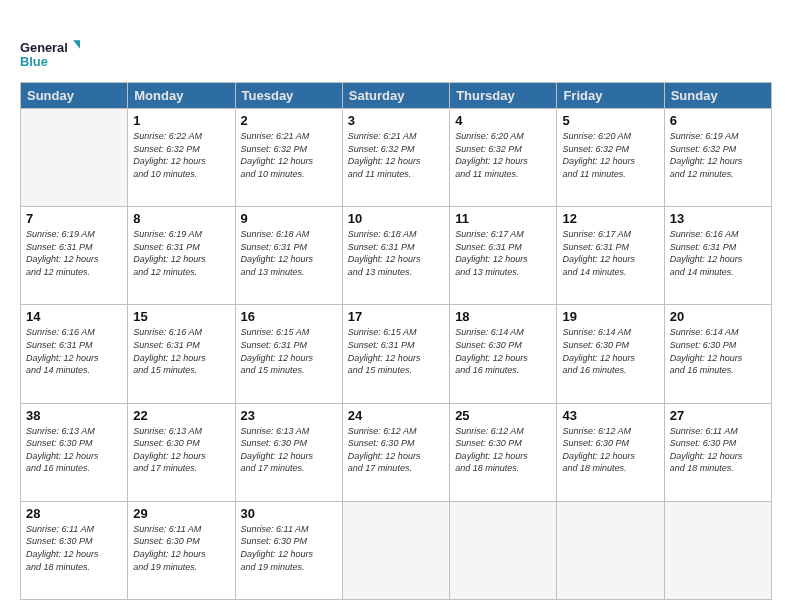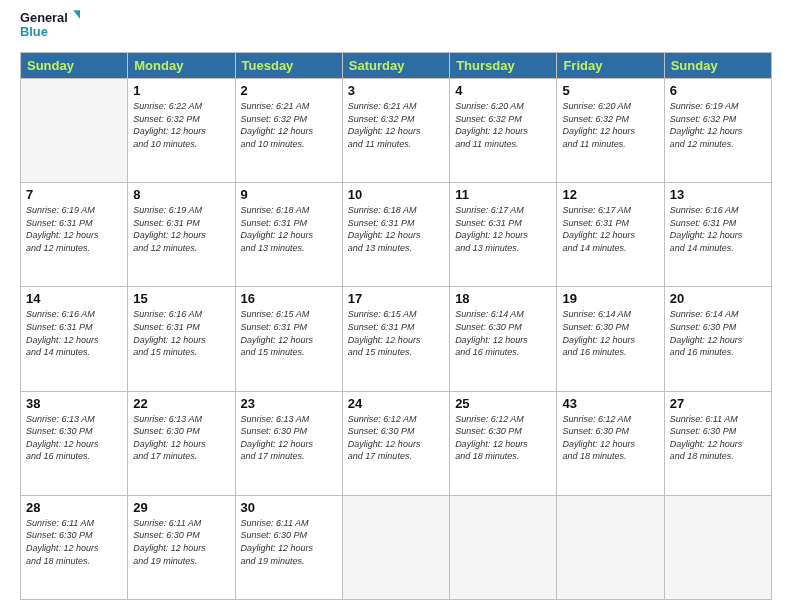--- a/index.html
+++ b/index.html
@@ -6,21 +6,21 @@
     body {
       width: 792px;
       height: 612px;
       background: #fff;
       font-family: Arial, sans-serif;
       overflow: hidden;
     }
     .page {
       width: 792px;
       height: 612px;
-      padding: 6px 20px 12px 20px;
+      padding: 36px 20px 12px 20px;
       display: flex;
       flex-direction: column;
     }
     .header {
       display: flex;
       justify-content: space-between;
       align-items: flex-start;
       margin-bottom: 10px;
     }
     .logo {
@@ -42,21 +42,21 @@
       color: #555;
       margin-top: 2px;
     }
     .calendar {
       width: 100%;
       border-collapse: collapse;
       flex: 1;
     }
     .calendar th {
       background: #2e6da4;
-      color: #bef264;
+      color: #e5e5e5;
       font-size: 13px;
       font-weight: bold;
       padding: 5px 6px;
       border: 1px solid #c0c0c0;
       text-align: left;
     }
     .calendar td {
       border: 1px solid #c0c0c0;
       vertical-align: top;
       padding: 4px 5px;

